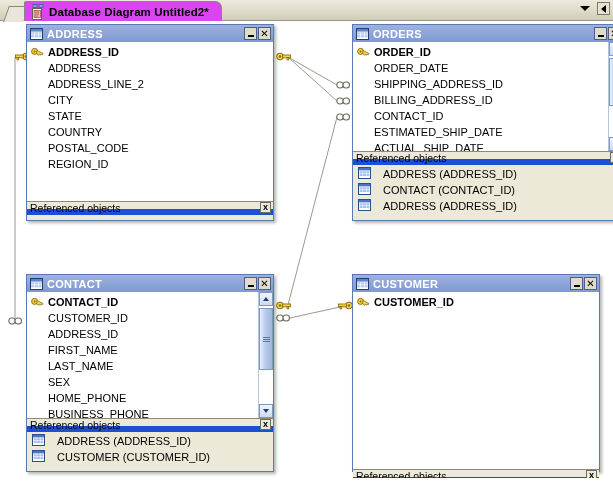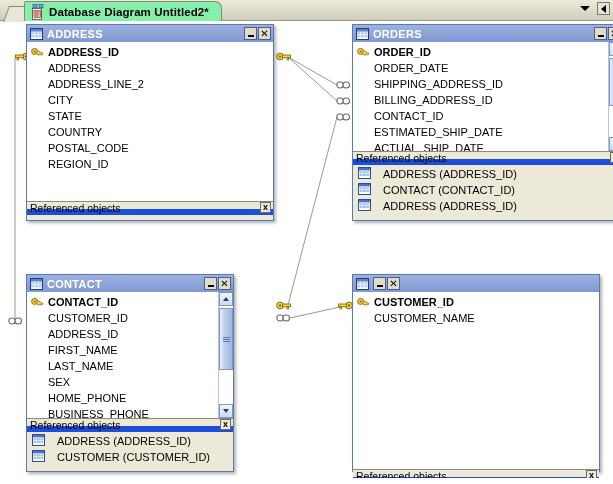--- a/index.html
+++ b/index.html
@@ -26,21 +26,21 @@
   }
   #tabstrip .strip-fill {
     position: absolute; left: 0; top: 0; right: 0; bottom: 0;
     background: linear-gradient(to bottom, #eceade 0%, #dedbc9 55%, #cfccba 100%);
   }
   .tab {
     position: absolute;
     left: 24px; top: 1px;
     height: 20px;
     padding: 0 12px 0 24px;
-    background: #86efac;
+    background: #d946ef;
     border: 1px solid #8a8775;
     border-bottom: none;
     border-radius: 2px 7px 0 0;
     display: flex;
     align-items: center;
     box-sizing: border-box;
     z-index: 3;
   }
   .tab-title {
     font-size: 11.5px;
@@ -539,21 +539,21 @@
                 <rect x="5" y="4.2" width="3" height="2.2" fill="#a9c2e8"></rect>
                 <rect x="8.4" y="4.2" width="2.9" height="2.2" fill="#a9c2e8"></rect>
                 <rect x="1.6" y="6.9" width="3" height="2.2" fill="#a9c2e8"></rect>
                 <rect x="5" y="6.9" width="3" height="2.2" fill="#a9c2e8"></rect>
                 <rect x="8.4" y="6.9" width="2.9" height="2.2" fill="#a9c2e8"></rect>
               </svg></span>
             <span>ADDRESS (ADDRESS_ID)</span>
           </div>
         </div>
       </div>
-      <div class="tblwin" style="left: 26px; top: 253px; width: 208px; height: 198px;">
+      <div class="tblwin" style="left: 26px; top: 253px; width: 248px; height: 198px;">
         <div class="tw-title">
           <span class="tw-ticon"><svg width="13" height="12" viewBox="0 0 13 12">
               <rect x="0.5" y="0.5" width="12" height="11" fill="#ffffff" stroke="#1f3f77" stroke-width="1"></rect>
               <rect x="1" y="1" width="11" height="2.6" fill="#5f86cc"></rect>
               <rect x="1" y="4.2" width="3.2" height="2.3" fill="#b9cdee"></rect>
               <rect x="4.8" y="4.2" width="3.2" height="2.3" fill="#b9cdee"></rect>
               <rect x="8.6" y="4.2" width="3.1" height="2.3" fill="#b9cdee"></rect>
               <rect x="1" y="7.1" width="3.2" height="2.3" fill="#b9cdee"></rect>
               <rect x="4.8" y="7.1" width="3.2" height="2.3" fill="#b9cdee"></rect>
               <rect x="8.6" y="7.1" width="3.1" height="2.3" fill="#b9cdee"></rect>
@@ -661,43 +661,40 @@
           <span class="tw-ticon"><svg width="13" height="12" viewBox="0 0 13 12">
               <rect x="0.5" y="0.5" width="12" height="11" fill="#ffffff" stroke="#1f3f77" stroke-width="1"></rect>
               <rect x="1" y="1" width="11" height="2.6" fill="#5f86cc"></rect>
               <rect x="1" y="4.2" width="3.2" height="2.3" fill="#b9cdee"></rect>
               <rect x="4.8" y="4.2" width="3.2" height="2.3" fill="#b9cdee"></rect>
               <rect x="8.6" y="4.2" width="3.1" height="2.3" fill="#b9cdee"></rect>
               <rect x="1" y="7.1" width="3.2" height="2.3" fill="#b9cdee"></rect>
               <rect x="4.8" y="7.1" width="3.2" height="2.3" fill="#b9cdee"></rect>
               <rect x="8.6" y="7.1" width="3.1" height="2.3" fill="#b9cdee"></rect>
             </svg></span>
+          <span class="tw-name">CUSTOMER</span>
           <div class="tw-btns">
             <span class="tw-btn">
               <span class="min-bar"></span>
             </span>
             <span class="tw-btn">✕</span>
           </div>
         </div>
         <div class="tw-body" style="height: 177px;">
           <div class="cols">
             <div class="col pk">
               <span class="keyslot">
                 <svg width="13" height="11" viewBox="0 0 13 11">
                   <circle cx="3.6" cy="4.4" r="3.0" fill="#f5d547" stroke="#8a6a12" stroke-width="1"></circle>
                   <circle cx="3.6" cy="4.4" r="1.0" fill="#8a6a12"></circle>
                   <path d="M6 3.4 L12 6.5 L11.2 7.8 L10.2 7.2 L9.6 8.1 L8.6 7.5 L8.1 8.3 L5.6 6.8 Z" fill="#f5d547" stroke="#8a6a12" stroke-width="0.8" stroke-linejoin="round"></path>
                 </svg>
               </span>
               <span class="cname">CUSTOMER_ID</span>
             </div>
-            <div class="col">
-              <span class="keyslot"></span>
-              <span class="cname">CUSTOMER_NAME</span>
-            </div>
           </div>
         </div>
         <div class="refhdr">
           <span class="refhdr-label">Referenced objects</span>
           <span class="refhdr-x">x</span>
         </div>
       </div>
     </div>
 </div>
 

